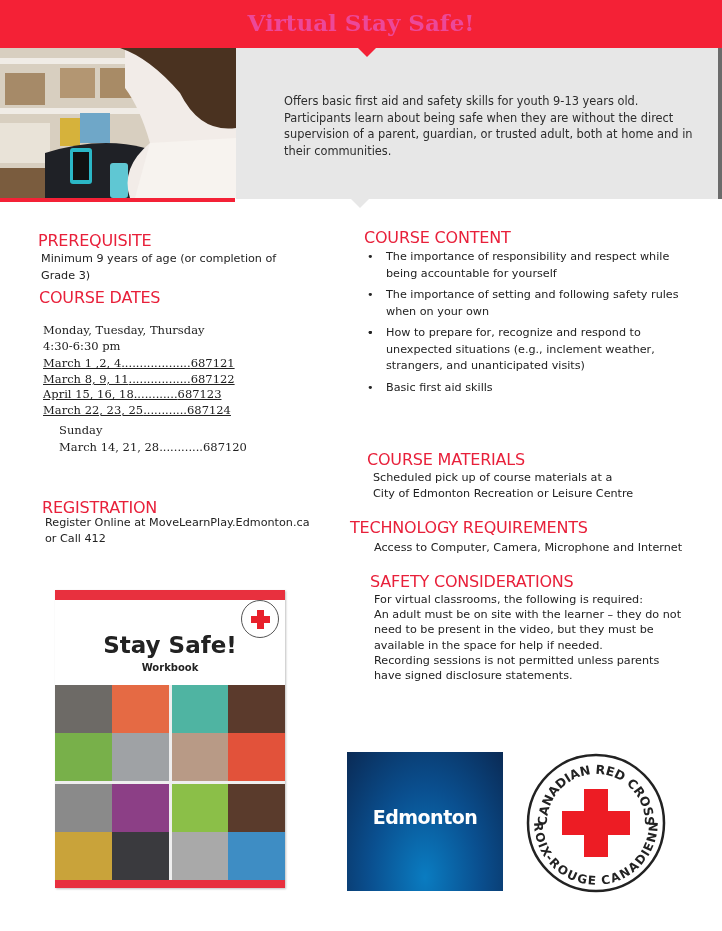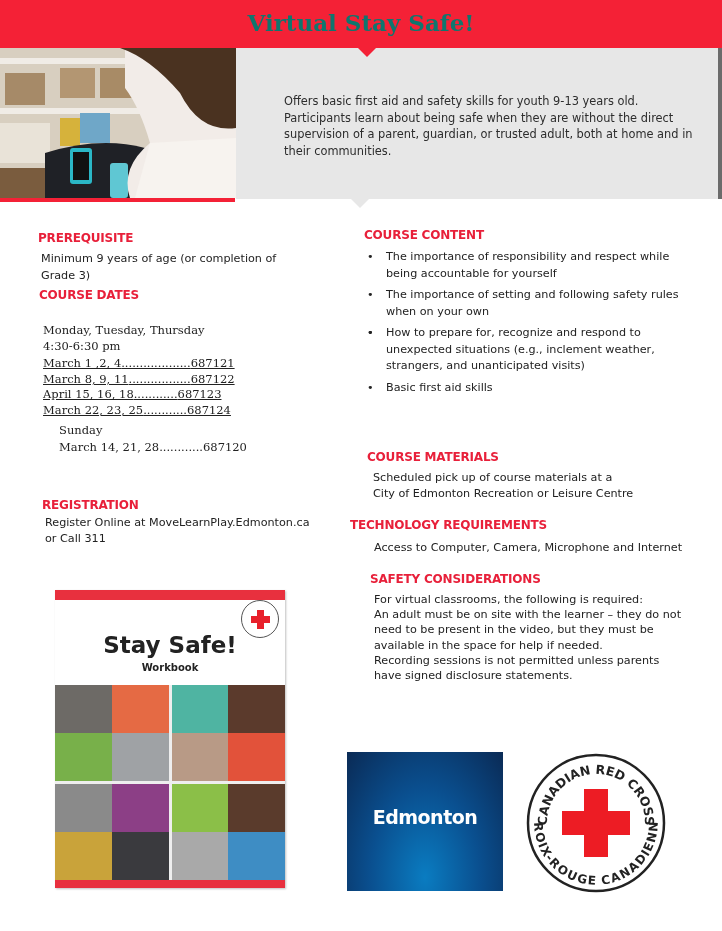--- a/index.html
+++ b/index.html
@@ -1,35 +1,35 @@
 <!DOCTYPE html>
 <html><head>
 <meta charset="utf-8">
 <style>
   * { box-sizing: border-box; margin: 0; padding: 0; }
   html, body { width: 722px; height: 931px; background: #ffffff; overflow: hidden; }
   body { position: relative; font-family: "DejaVu Sans", sans-serif; color: #222; }
 
   .title-bar { position: absolute; left: 0; top: 0; width: 722px; height: 48px; background: #f42136; }
   .title-text { position: absolute; left: 0; top: 9px; width: 722px; text-align: center;
-    font-family: "DejaVu Serif", serif; font-weight: bold; font-size: 23px; color: #0f766e; }
+    font-family: "DejaVu Serif", serif; font-weight: bold; font-size: 23px; color: #ec4899; }
 
   .hero-photo { position: absolute; left: 0; top: 48px; width: 236px; height: 150px; overflow: hidden;
     background: linear-gradient(135deg, #c9b79a 0%, #e3dccf 35%, #5a4a3a 60%, #f1e7e2 80%, #2b2b2e 100%); }
   .hero-underline { position: absolute; left: 0; top: 198px; width: 235px; height: 4px; background: #f42136; }
 
   .intro-panel { position: absolute; left: 236px; top: 48px; width: 482px; height: 151px; background: #e7e7e7; }
   .right-edge { position: absolute; left: 718px; top: 48px; width: 4px; height: 151px; background: #6b6b6b; }
   .notch-top { position: absolute; left: 358px; top: 48px; width: 0; height: 0;
     border-left: 9px solid transparent; border-right: 9px solid transparent; border-top: 9px solid #f42136; }
   .notch-bottom { position: absolute; left: 351px; top: 199px; width: 0; height: 0;
     border-left: 9px solid transparent; border-right: 9px solid transparent; border-top: 9px solid #e7e7e7; }
   .intro-text { position: absolute; left: 284px; top: 93px; width: 430px; font-size: 11.4px; line-height: 16.5px; color: #2d2d2d; }
 
-  .heading { position: absolute; font-weight: bold; font-size: 12px; color: #e8203a; letter-spacing: -0.2px; }
+  .heading { position: absolute; font-weight: normal; font-size: 16px; color: #e8203a; letter-spacing: -0.2px; }
   .body-sans { position: absolute; font-size: 11.2px; line-height: 16.5px; color: #222; }
   .body-serif { position: absolute; font-family: "DejaVu Serif", serif; font-size: 11.5px; line-height: 15.6px; color: #222; }
 
   .date-row { display: flex; white-space: nowrap; }
   .leader { overflow: hidden; white-space: nowrap; }
 
   .bullets { position: absolute; left: 367px; top: 249px; width: 330px; list-style: none; }
   .bullets li { position: relative; padding-left: 19px; font-size: 11.2px; line-height: 16.5px; margin-bottom: 5px; color: #222; }
   .bullets .dot { position: absolute; left: 0; top: 0; }
 
@@ -132,21 +132,21 @@
   <div class="date-row" style="margin-top:1px;">
       <span>March 14, 21, 28</span>
       <span class="leader">............</span>
       <span>687120</span>
     </div>
 </div>
 
 <div class="heading" style="left:42px; top:498px;">REGISTRATION</div>
 <div class="body-sans" style="left:45px; top:515px; width:300px; line-height:16px;">
   <div>Register Online at MoveLearnPlay.Edmonton.ca</div>
-  <div>or Call 311</div>
+  <div>or Call 412</div>
 </div>
 
 <div class="heading" style="left:364px; top:228px;">COURSE CONTENT</div>
 <ul class="bullets">
   <li><span class="dot">•</span><span>The importance of responsibility and respect while being accountable for yourself</span></li>
   <li><span class="dot">•</span><span>The importance of setting and following safety rules when on your own</span></li>
   <li><span class="dot">•</span></li>
   <li><span class="dot">•</span><span>How to prepare for, recognize and respond to unexpected situations (e.g., inclement weather, strangers, and unanticipated visits)</span></li>
   <li><span class="dot">•</span><span>Basic first aid skills</span></li>
 </ul>

